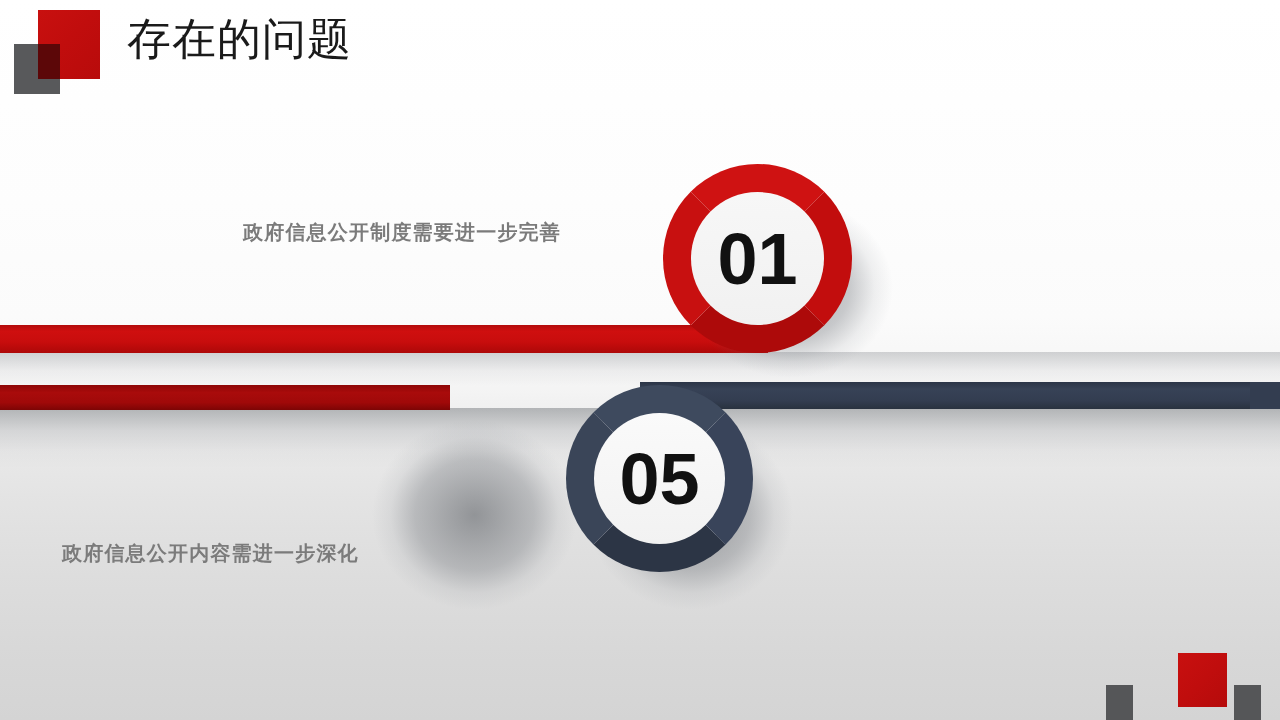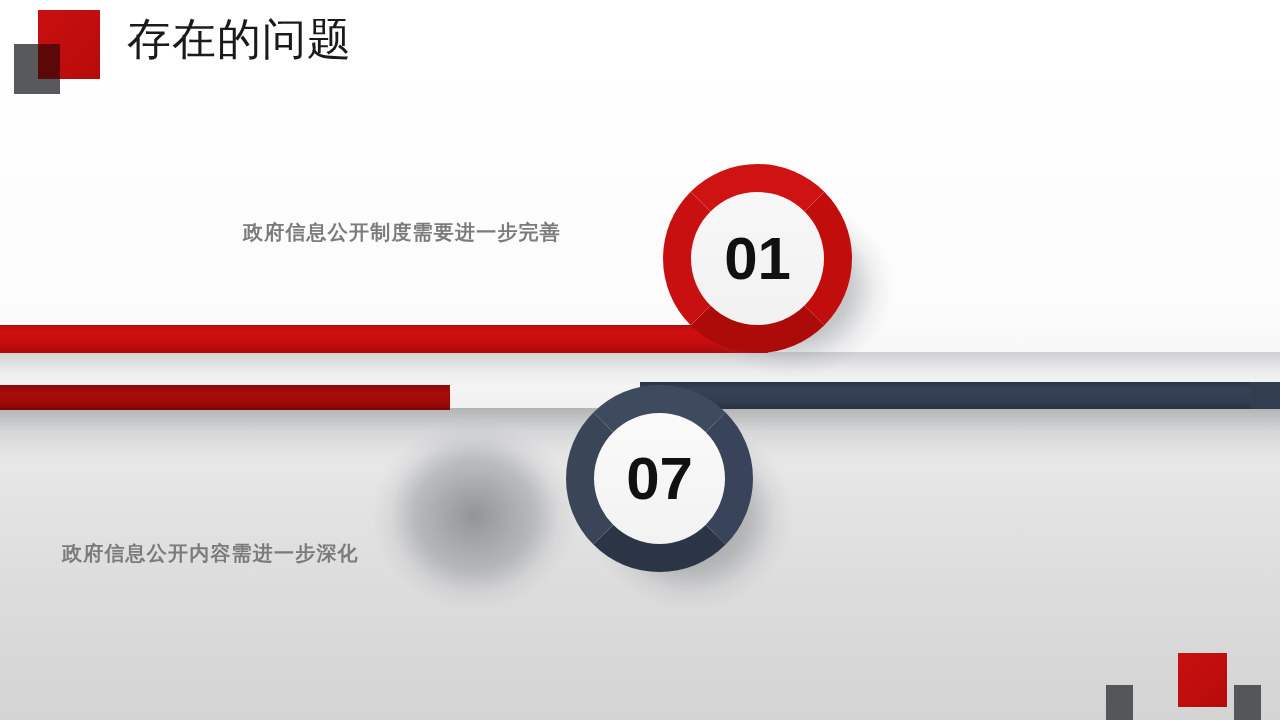--- a/index.html
+++ b/index.html
@@ -131,21 +131,21 @@
   
   .circle {
     position: absolute;
     border-radius: 50%;
     box-sizing: border-box;
     display: flex;
     align-items: center;
     justify-content: center;
   }
   .circle .num {
-    font-size: 60px;
+    font-size: 72px;
     font-weight: bold;
     color: #111111;
     letter-spacing: 0px;
     line-height: 1;
     user-select: none;
   }
   .circle-shadow {
     position: absolute;
     border-radius: 50%;
     background: radial-gradient(closest-side, rgba(80,84,90,0.55) 0%, rgba(110,114,120,0.36) 58%, rgba(140,144,150,0.12) 82%, rgba(255,255,255,0) 100%);
@@ -264,20 +264,20 @@
   <div class="circle" id="circle01">
     <span class="num">01</span>
   </div>
   <div class="caption" id="caption01">政府信息公开制度需要进一步完善</div>
 
   <div class="circle-shadow" id="shadow02"></div>
   <div class="caption" id="caption02">政府信息公开内容需进一步深化</div>
 
   <div class="circle-shadow" id="shadow03"></div>
   <div class="circle" id="circle03">
-    <span class="num">07</span>
+    <span class="num">05</span>
   </div>
 
   <div class="deco deco-gray-left"></div>
   <div class="deco deco-gray-right"></div>
   <div class="deco deco-red"></div>
 
 </div>
 
 </body></html>

